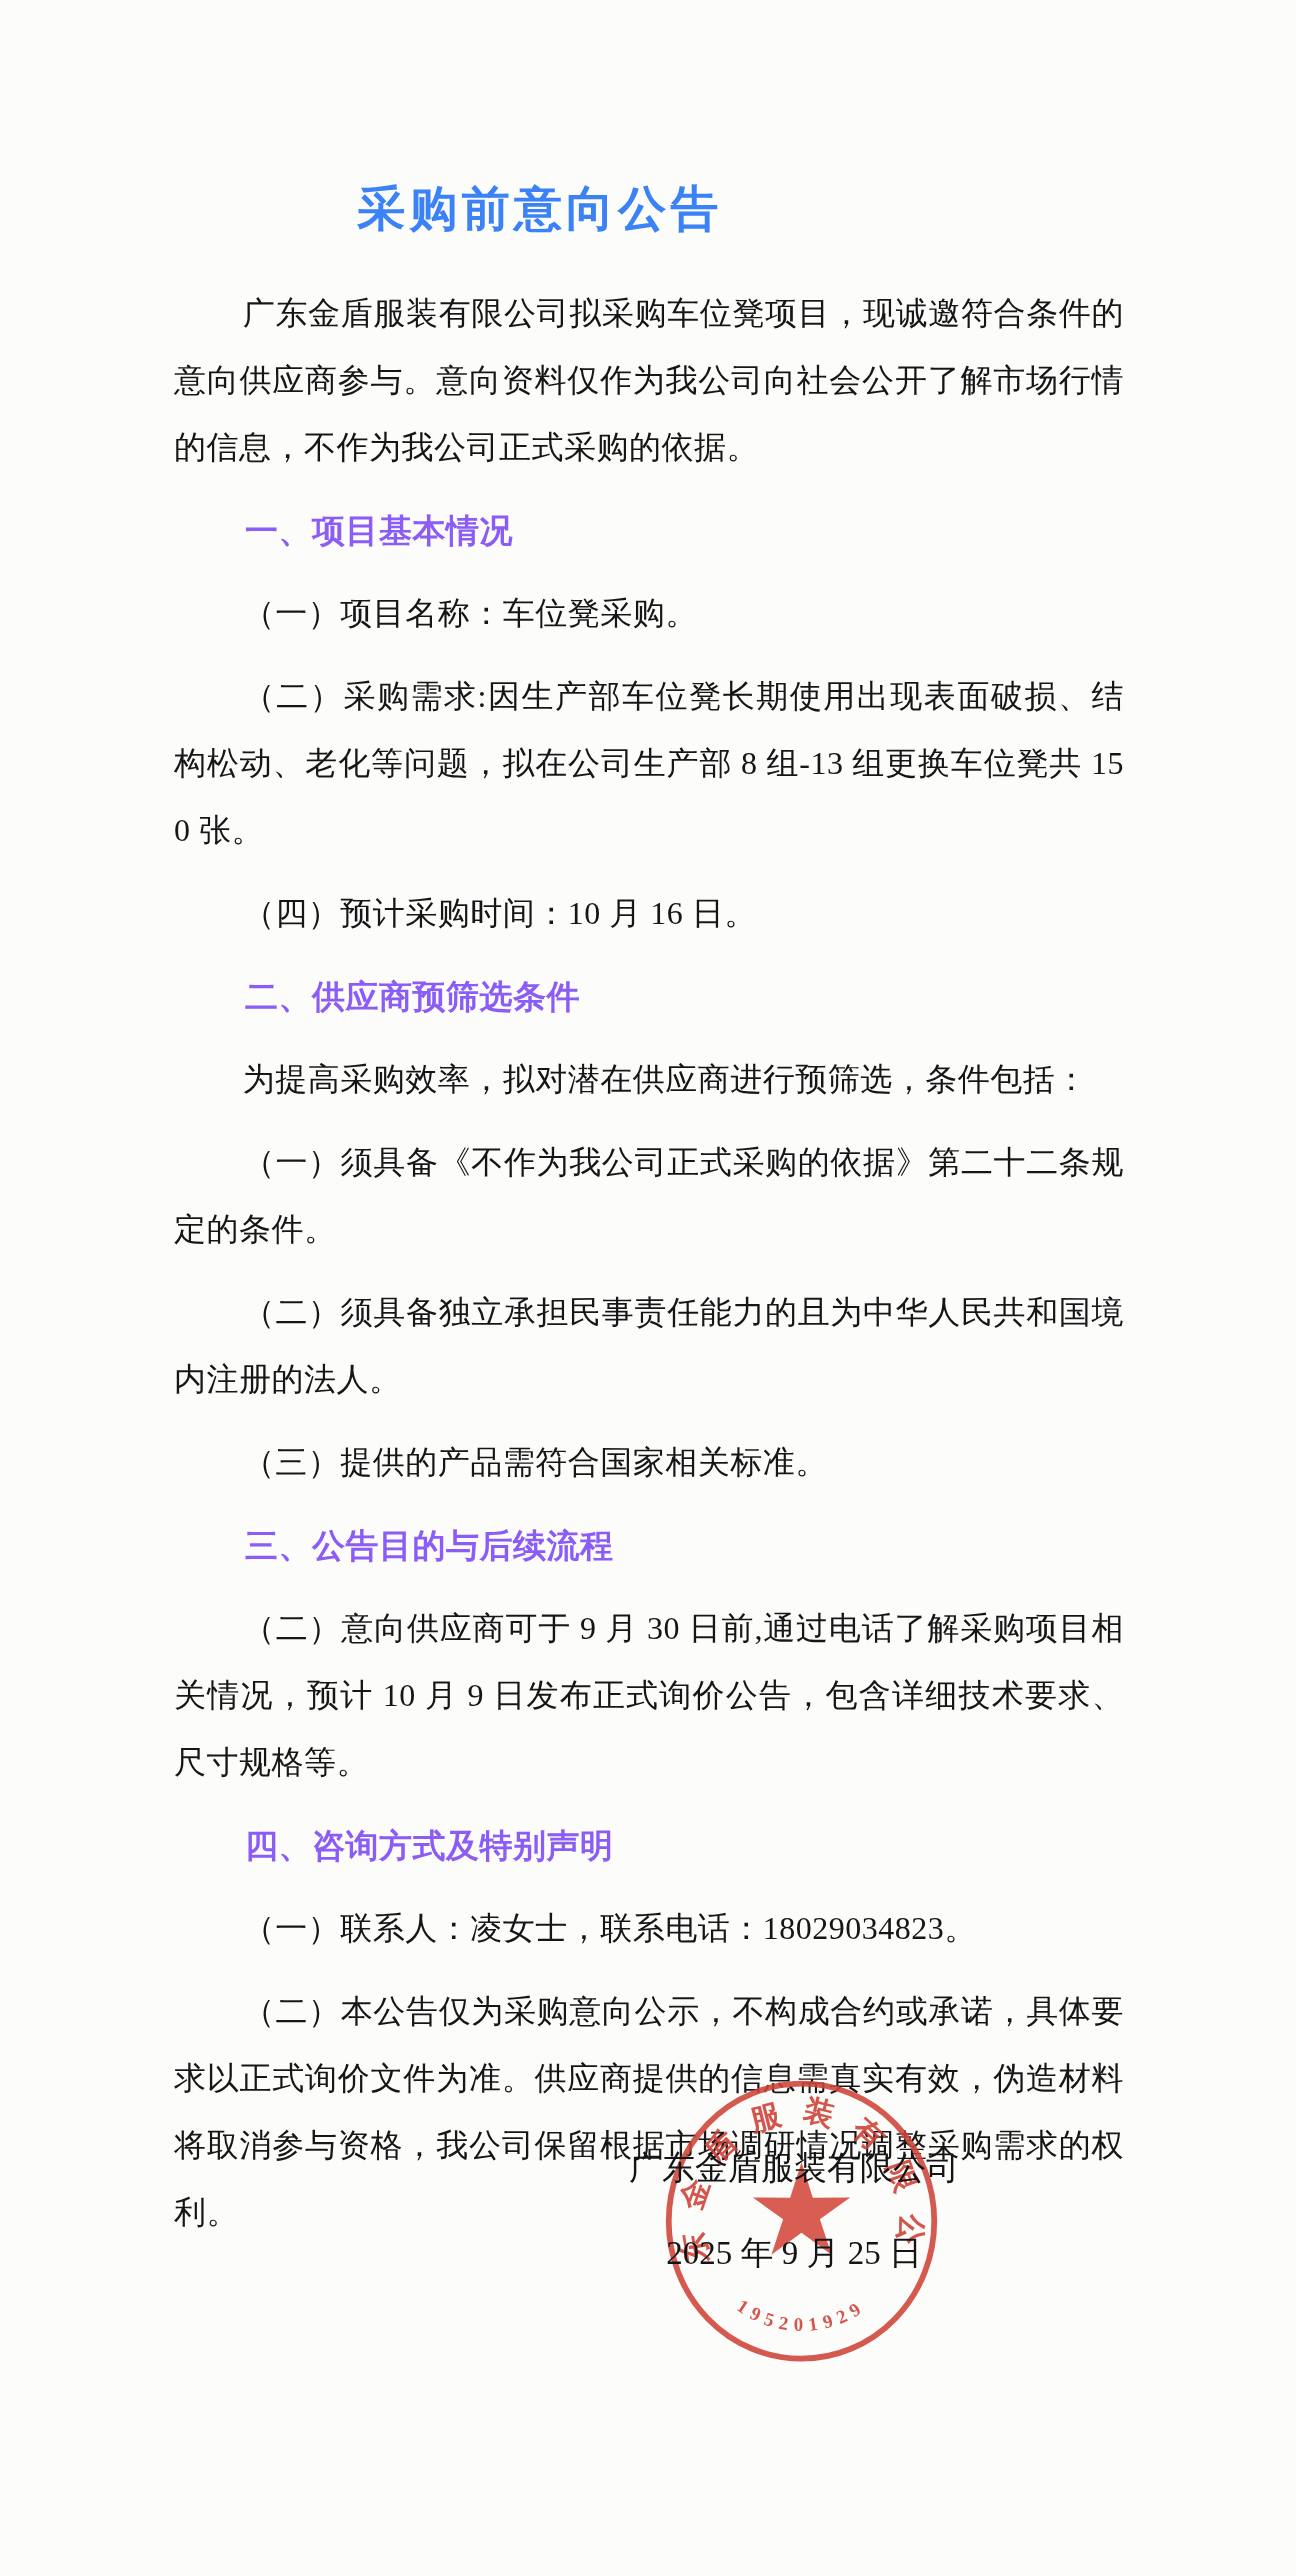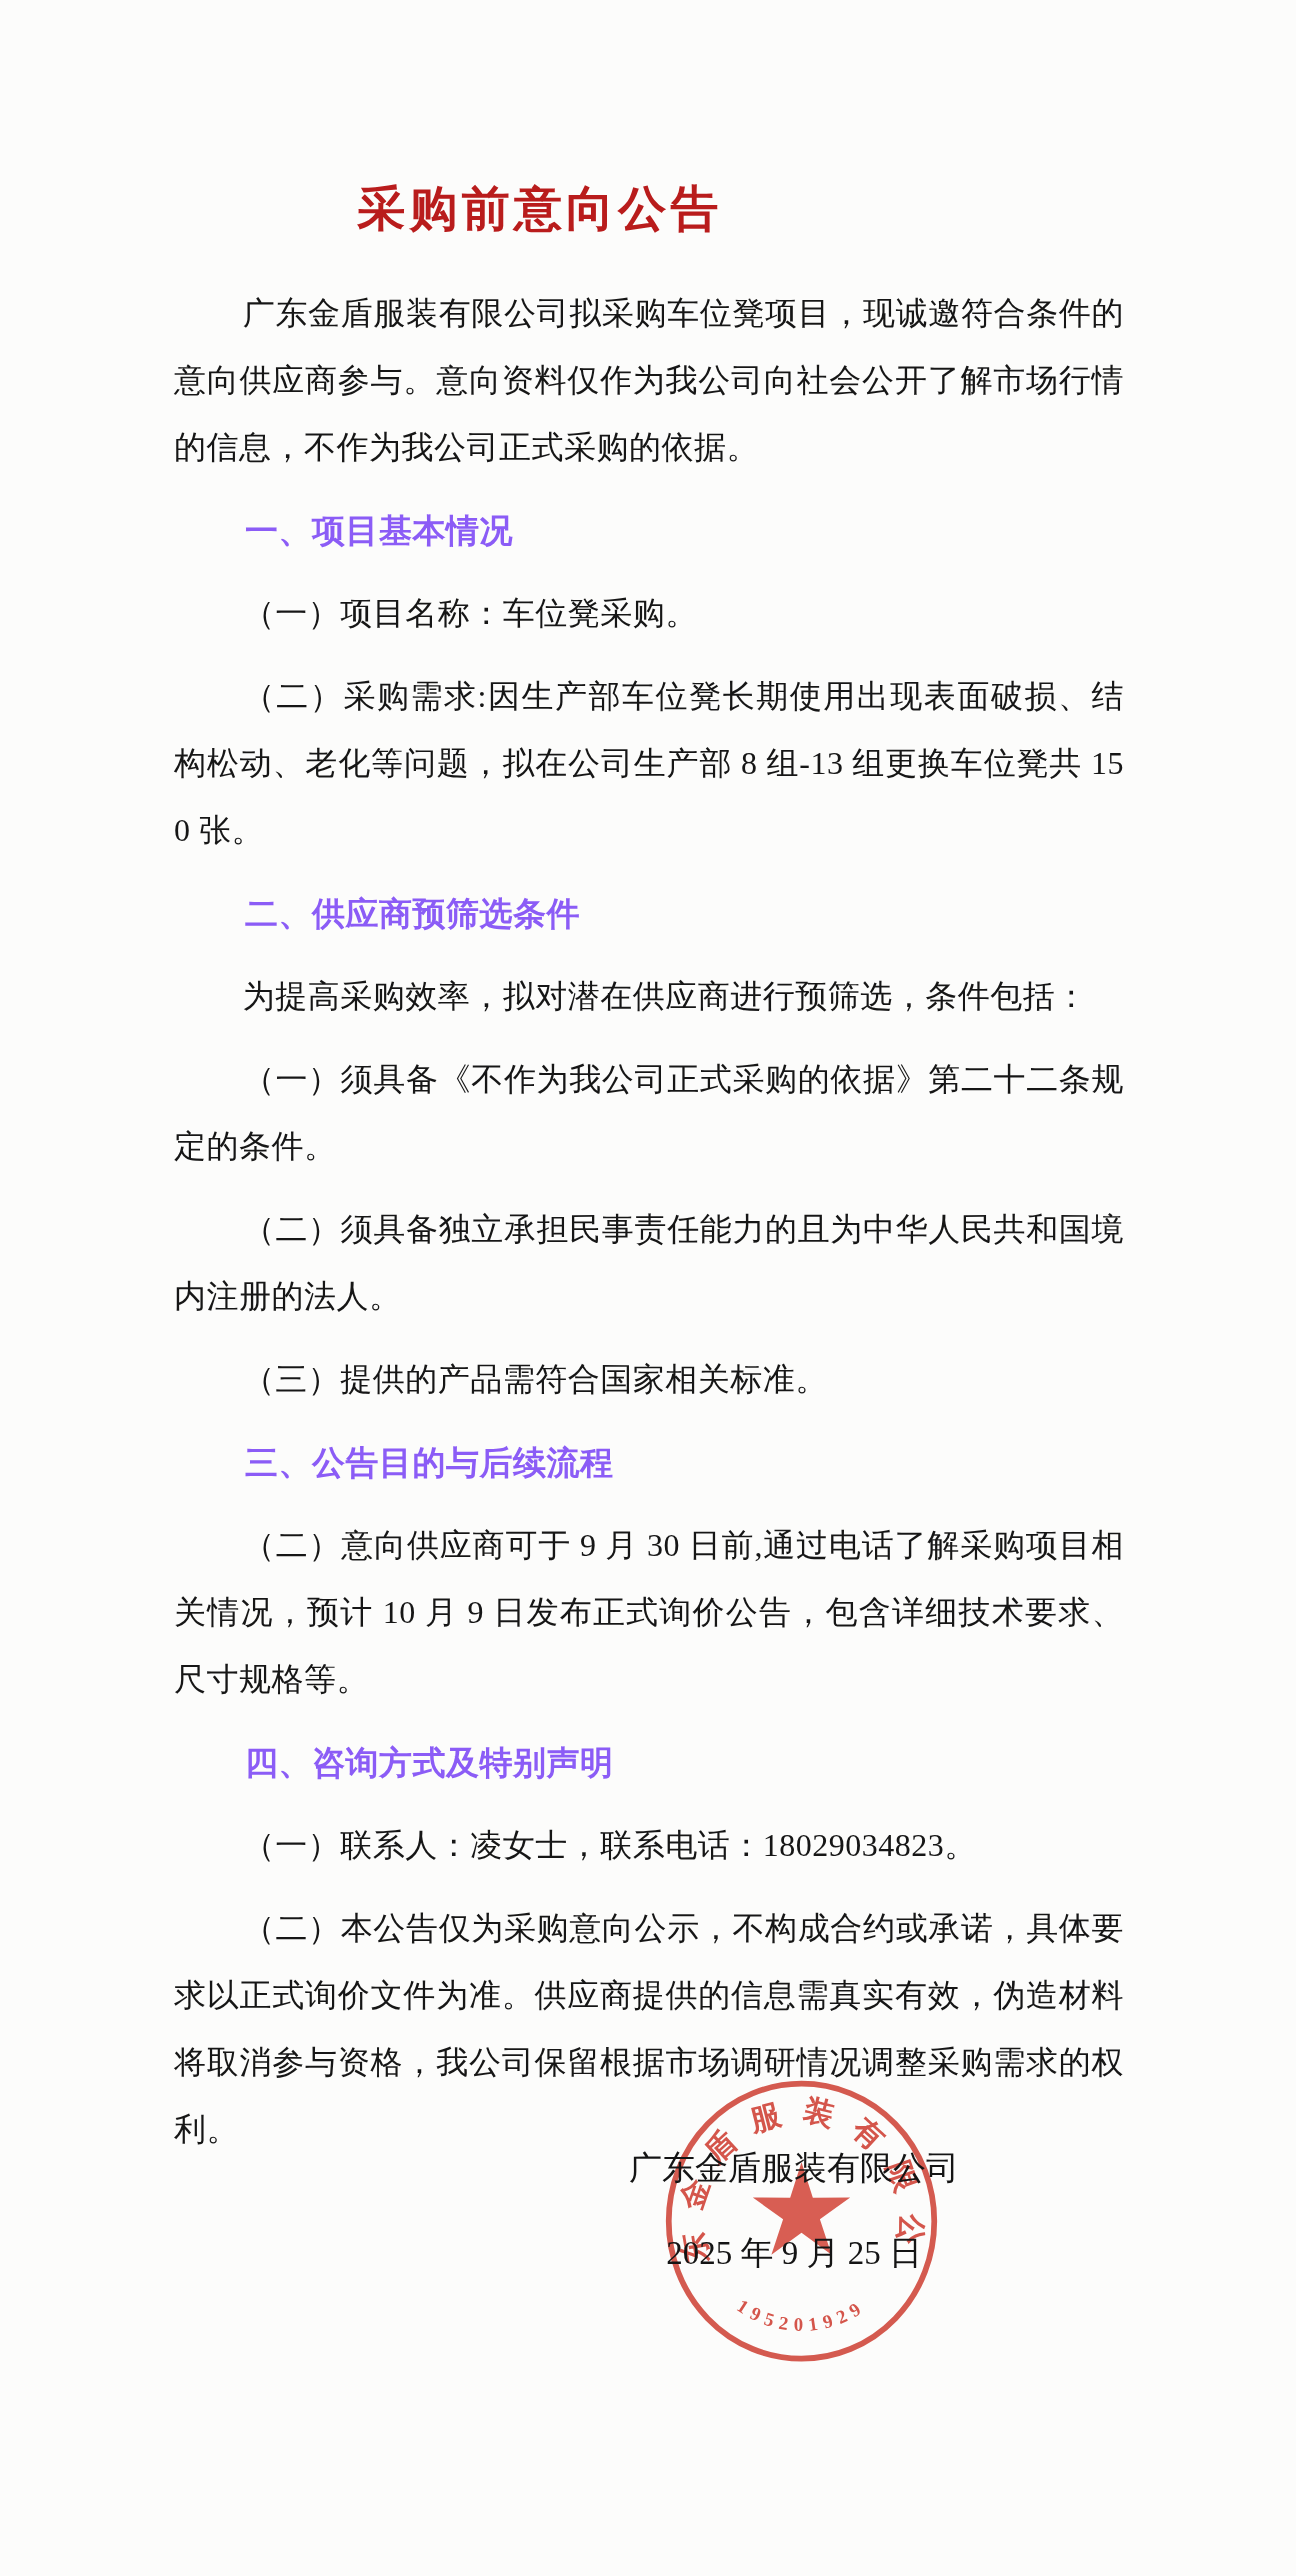--- a/index.html
+++ b/index.html
@@ -12,21 +12,21 @@
     font-family:"Liberation Serif","DejaVu Serif",serif;
     color:#161616;
   }
   .title{
     position:absolute;
     left:0;top:177px;width:1080px;
     text-align:center;
     font-size:48px;
     font-weight:700;
     letter-spacing:4.2px;
-    color:#b91c1c;
+    color:#3b82f6;
   }
   .doc{
     position:absolute;
     left:158px;top:264px;
     width:982px;
   }
   .doc p{
     margin:16px;
     font-size:32px;
     line-height:67px;
@@ -81,20 +81,21 @@
 <div class="page">
 
   <div class="title">采购前意向公告</div>
 
   <div class="doc">
     <p>广东金盾服装有限公司拟采购车位凳项目，现诚邀符合条件的意向供应商参与。意向资料仅作为我公司向社会公开了解市场行情的信息，不作为我公司正式采购的依据。</p>
 
     <p class="hd">一、项目基本情况</p>
     <p>（一）项目名称：车位凳采购。</p>
     <p>（二）采购需求:因生产部车位凳长期使用出现表面破损、结构松动、老化等问题，拟在公司生产部 8 组-13 组更换车位凳共 150 张。</p>
+    <p>（四）预计采购时间：10 月 16 日。</p>
 
     <p class="hd">二、供应商预筛选条件</p>
     <p>为提高采购效率，拟对潜在供应商进行预筛选，条件包括：</p>
     <p>（一）须具备《不作为我公司正式采购的依据》第二十二条规定的条件。</p>
     <p>（二）须具备独立承担民事责任能力的且为中华人民共和国境内注册的法人。</p>
     <p>（三）提供的产品需符合国家相关标准。</p>
 
     <p class="hd">三、公告目的与后续流程</p>
     <p>（二）意向供应商可于 9 月 30 日前,通过电话了解采购项目相关情况，预计 10 月 9 日发布正式询价公告，包含详细技术要求、尺寸规格等。</p>
 

